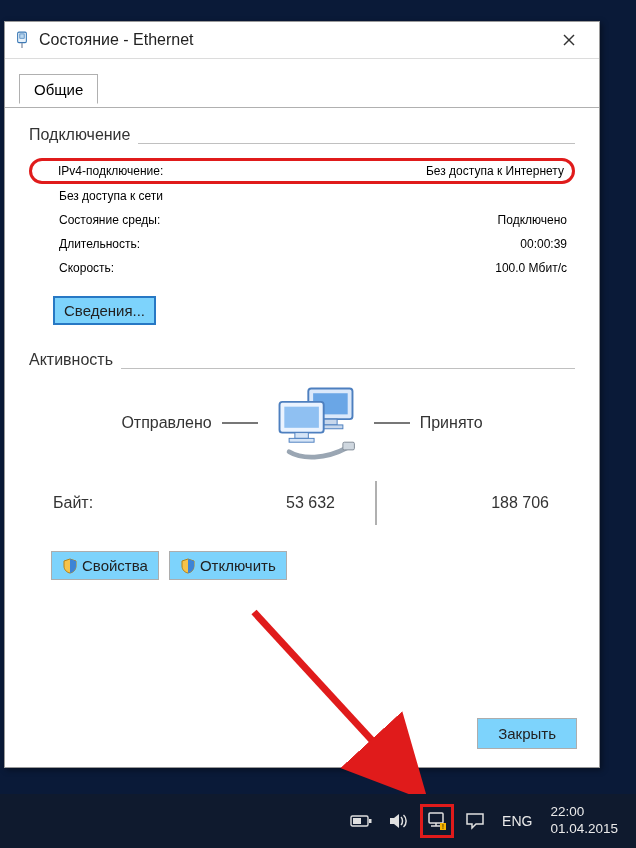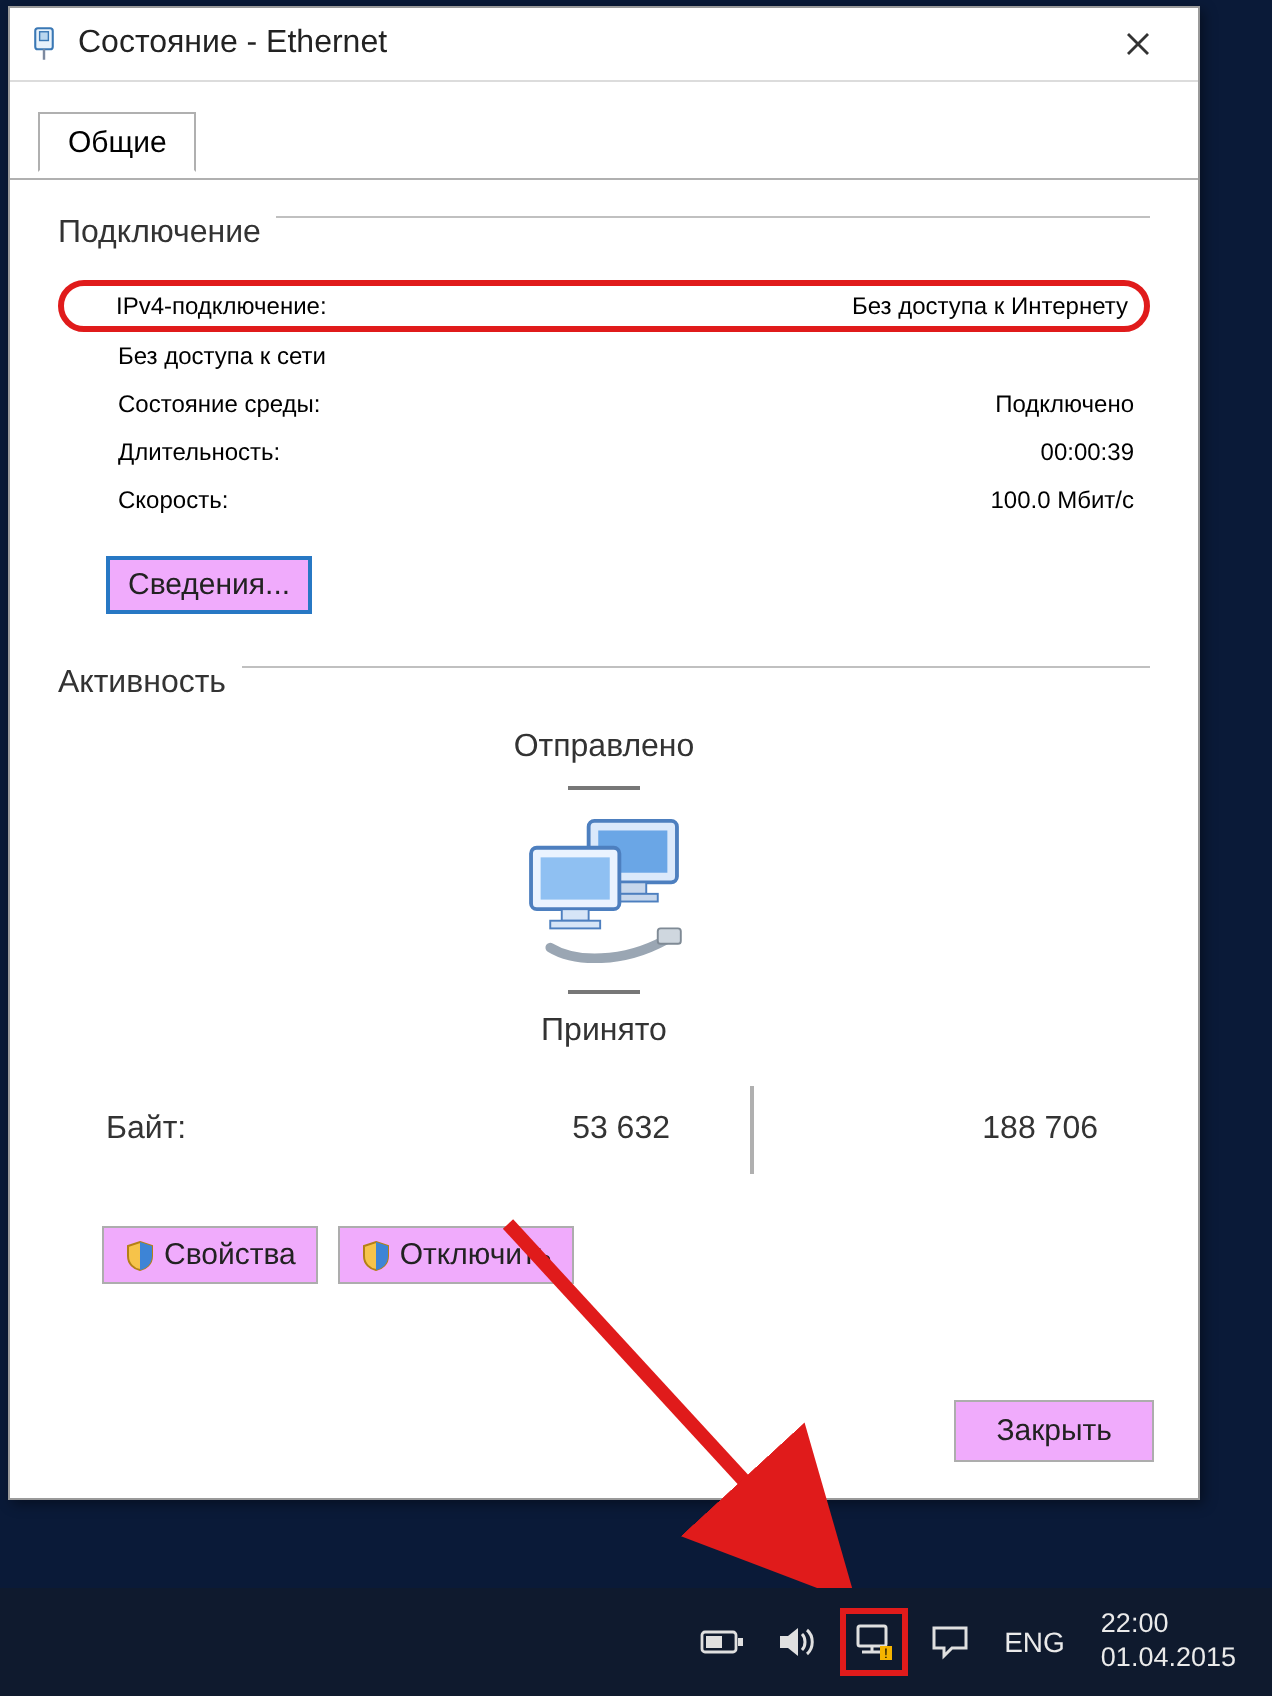--- a/index.html
+++ b/index.html
@@ -7,21 +7,21 @@
     padding: 0;
     width: 636px;
     height: 848px;
     font-family: "Segoe UI", Tahoma, sans-serif;
     background: #0a1a38;
     overflow: hidden;
   }
   .window {
     position: absolute;
     left: 4px;
-    top: 3px;
+    top: 21px;
     width: 594px;
     height: 745px;
     background: #ffffff;
     border: 1px solid #9a9a9a;
     box-shadow: 2px 2px 6px rgba(0,0,0,0.4);
   }
   .titlebar {
     height: 36px;
     display: flex;
     align-items: center;
@@ -73,21 +73,21 @@
 
   .panel {
     padding: 18px 24px 10px 24px;
   }
 
   .group {
     margin-bottom: 26px;
   }
   .group-header {
     display: flex;
-    align-items: flex-start;
+    align-items: flex-end;
     font-size: 16px;
     color: #333;
     margin-bottom: 14px;
   }
   .group-header .line {
     flex: 1;
     height: 1px;
     background: #c0c0c0;
     margin-left: 8px;
   }
@@ -108,21 +108,21 @@
     border-radius: 22px;
     padding: 3px 8px 3px 26px !important;
     margin-left: 0;
   }
 
   .btn {
     display: inline-flex;
     align-items: center;
     gap: 4px;
     padding: 5px 10px;
-    background: #f0abfc;
+    background: #7dd3fc;
     border: 1px solid #adadad;
     font-size: 15px;
     color: #222;
     cursor: pointer;
   }
   .btn.focus { border: 2px solid #2778c4; padding:4px 9px; }
 
   .button-row {
     display: flex;
     gap: 10px;
@@ -134,21 +134,20 @@
   }
 
   .activity-body {
     display: flex;
     align-items: center;
     justify-content: center;
     gap: 10px;
     font-size: 16px;
     color: #333;
     margin: 10px 0 18px 0;
-    flex-direction: column;
   }
   .activity-body .dash {
     width: 36px;
     height: 2px;
     background: #777;
   }
   .net-icon { width: 96px; height: 80px; }
 
   .bytes-row {
     display: flex;

